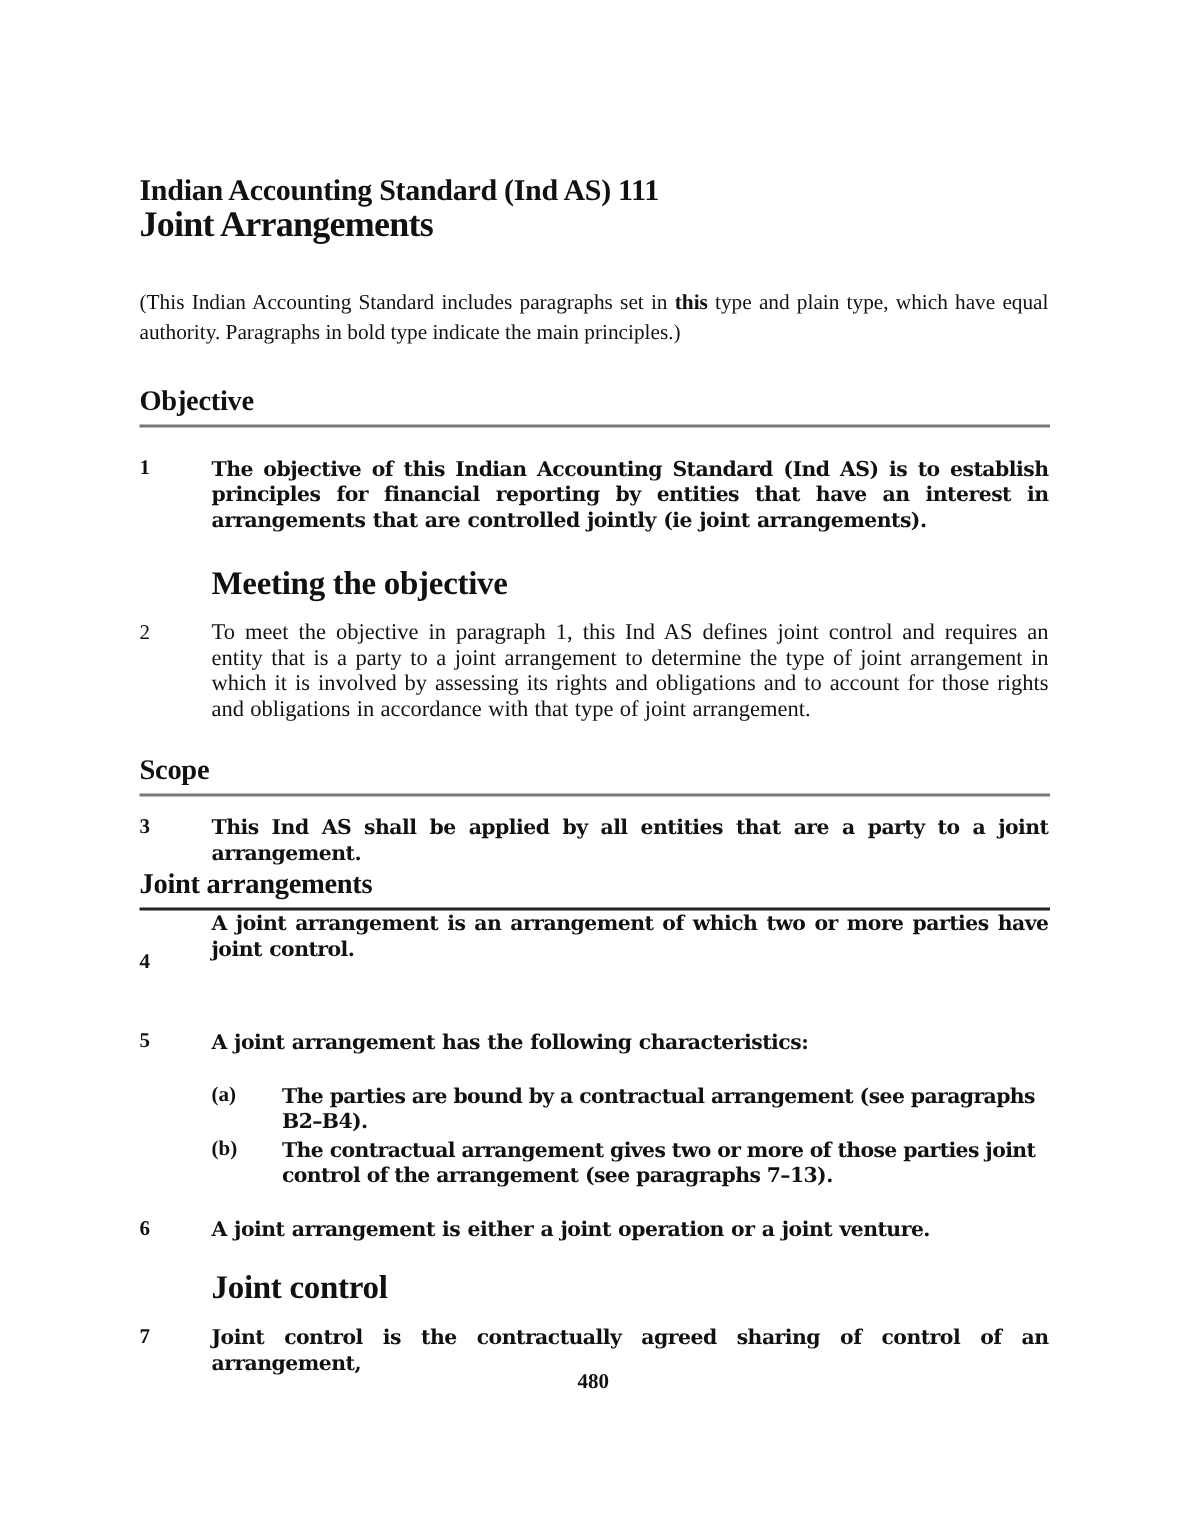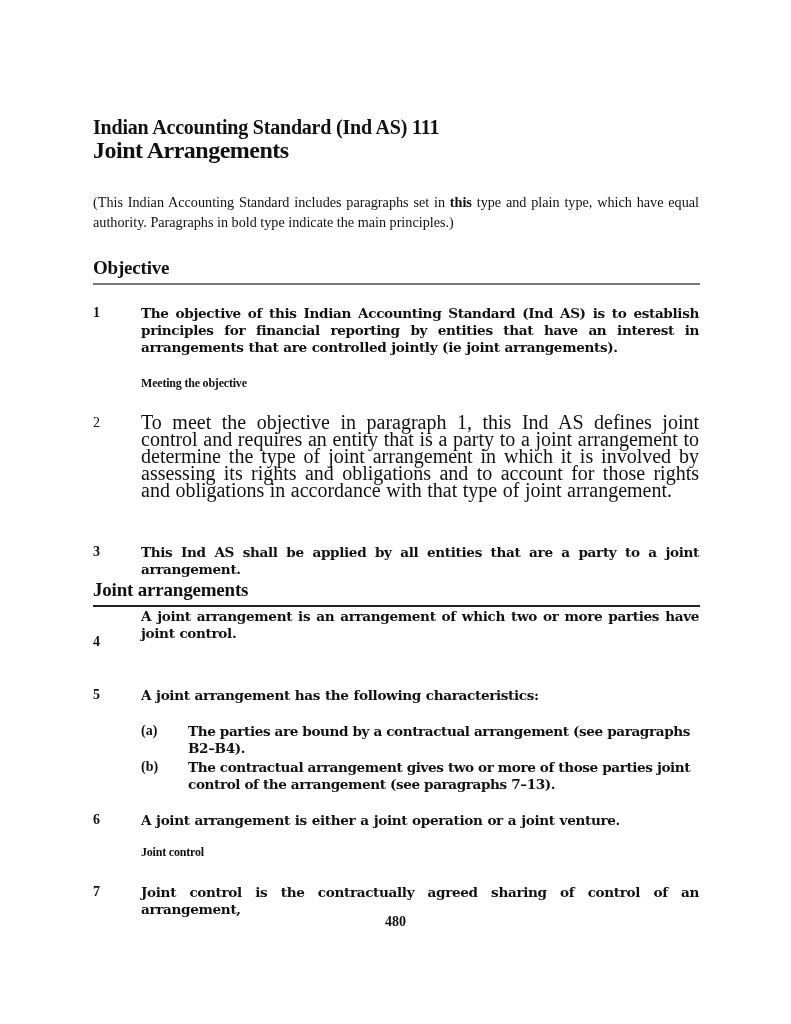--- a/index.html
+++ b/index.html
@@ -11,23 +11,23 @@
   .main-title { left: 93px; top: 137px; font-size: 24px; font-weight: bold; letter-spacing: -0.5px; }
   .intro { left: 93px; top: 192px; width: 606px; font-size: 14.2px; line-height: 20px; text-align: justify; }
   .intro b { font-weight: bold; }
   .section-head { left: 93px; width: 607px; font-size: 19px; font-weight: bold; padding-bottom: 2px; letter-spacing: -0.2px; }
   .section-head .rule { position: absolute; left: 0; right: 0; bottom: -4px; height: 2px; background: #777; }
   .section-head.dark .rule { background: #222; height: 2px; }
   .para-num { left: 93px; font-size: 14px; font-weight: bold; }
   .para-num.plain { font-weight: normal; }
   .para-text { left: 141px; width: 558px; font-size: 13.6px; line-height: 17px; text-align: justify;
                font-family: "DejaVu Serif", serif; font-weight: bold; letter-spacing: -0.35px; word-spacing: 0.5px; }
-  .para-text.plain { font-family: "Liberation Serif", serif; font-weight: normal; font-size: 20px;
+  .para-text.plain { font-family: "Liberation Serif", serif; font-weight: normal; font-size: 15px;
                      letter-spacing: 0; line-height: 17px; }
-  .subhead { left: 141px; font-size: 12px; font-weight: bold; letter-spacing: -0.2px; }
+  .subhead { left: 141px; font-size: 22px; font-weight: bold; letter-spacing: -0.2px; }
   .item-label { left: 141px; font-size: 14px; font-weight: bold; font-family: "Liberation Serif", serif; }
   .item-text { left: 188px; width: 510px; font-size: 13.6px; line-height: 17px;
                font-family: "DejaVu Serif", serif; font-weight: bold; letter-spacing: -0.4px; }
   .page-num { left: 0; width: 791px; top: 914px; text-align: center; font-size: 14px; font-weight: bold; }
 </style>
 </head>
 <body>
 
 <div class="page">
 
@@ -42,20 +42,24 @@
   </div>
 
   <div class="abs para-num" style="top:305px;">1</div>
   <div class="abs para-text" style="top:305px;">The objective of this Indian Accounting Standard (Ind AS) is to establish principles for financial reporting by entities that have an interest in arrangements that are controlled jointly (ie joint arrangements).</div>
 
   <div class="abs subhead" style="top:376px;">Meeting the objective</div>
 
   <div class="abs para-num plain" style="top:415px;">2</div>
   <div class="abs para-text plain" style="top:414px;">To meet the objective in paragraph 1, this Ind AS defines joint control and requires an entity that is a party to a joint arrangement to determine the type of joint arrangement in which it is involved by assessing its rights and obligations and to account for those rights and obligations in accordance with that type of joint arrangement.</div>
 
+  <div class="abs section-head" style="top:503px;">
+    <span>Scope</span>
+    <div class="rule"></div>
+  </div>
 
   <div class="abs para-num" style="top:544px;">3</div>
   <div class="abs para-text" style="top:544px;">This Ind AS shall be applied by all entities that are a party to a joint arrangement.</div>
 
   <div class="abs section-head dark" style="top:579px;">
     <span>Joint arrangements</span>
     <div class="rule"></div>
   </div>
 
   <div class="abs para-num" style="top:634px;">4</div>

